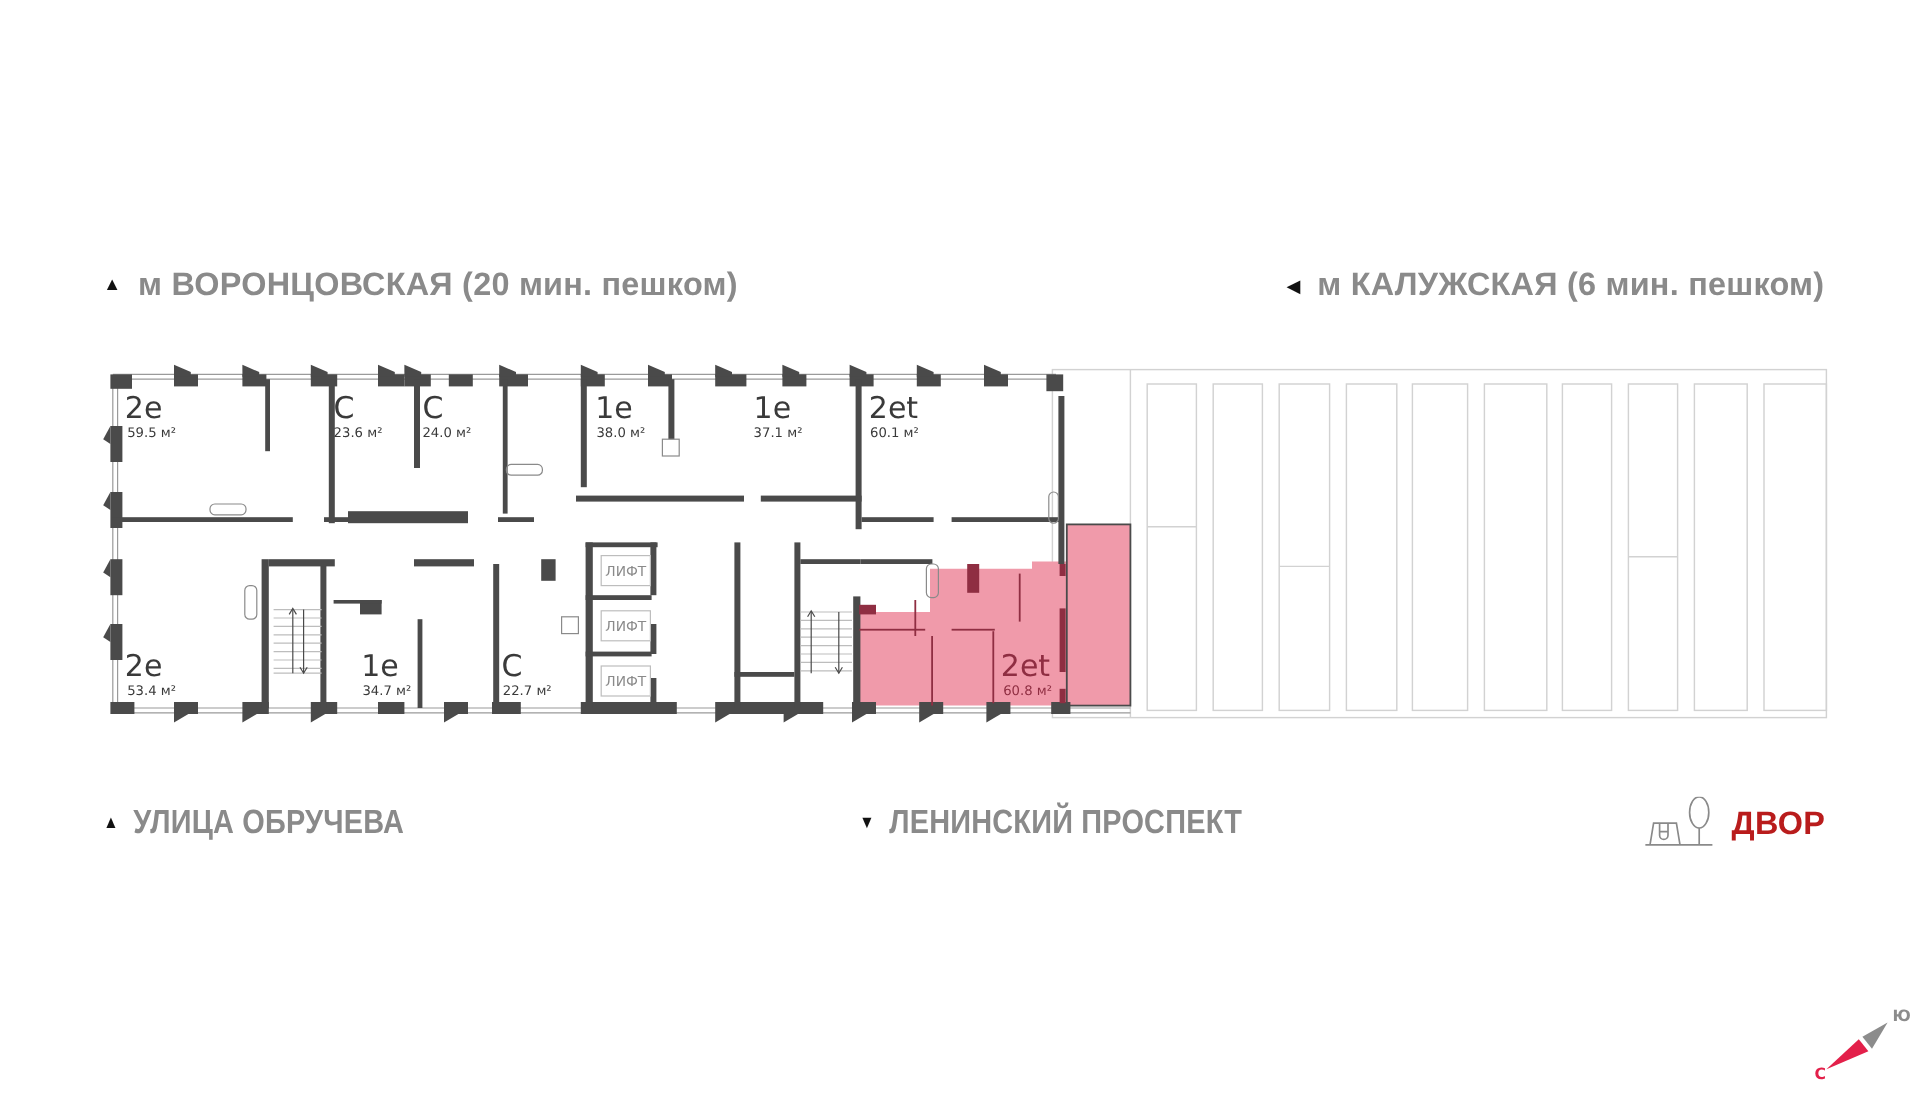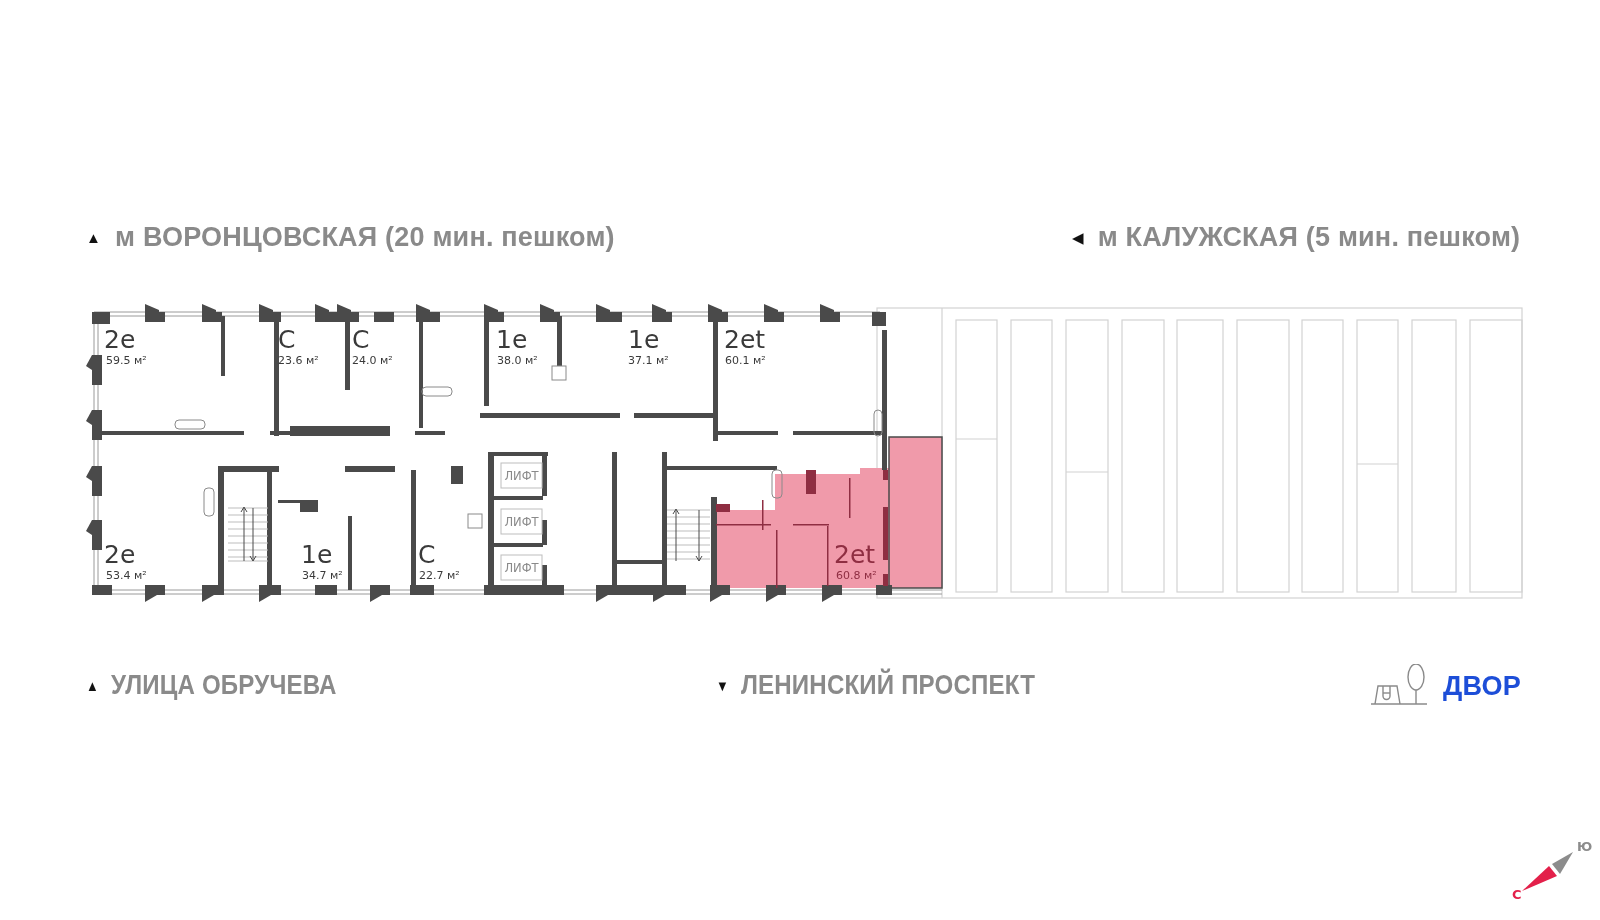--- a/index.html
+++ b/index.html
@@ -19,42 +19,42 @@
 </style>
 </head>
 <body>
 
 <div class="heading" style="left:86px; top:222px;">
   <span class="arrow">▲</span>
   <span>м ВОРОНЦОВСКАЯ  (20 мин. пешком)</span>
 </div>
 <div class="heading" style="left:1072px; top:222px;">
   <span class="arrow">◀</span>
-  <span>м КАЛУЖСКАЯ (5 мин. пешком)</span>
+  <span>м КАЛУЖСКАЯ (6 мин. пешком)</span>
 </div>
 <div class="heading condensed" style="left:86px; top:669px;">
   <span class="arrow">▲</span>
   <span>УЛИЦА ОБРУЧЕВА</span>
 </div>
 <div class="heading condensed" style="left:716px; top:669px;">
   <span class="arrow">▼</span>
   <span>ЛЕНИНСКИЙ ПРОСПЕКТ</span>
 </div>
 <div class="heading" style="left:1371px; top:664px;">
   <svg width="58" height="44" viewBox="0 0 58 44" style="margin-right:14px">
     <g fill="none" stroke="#8a8a8a" stroke-width="1.4">
       <line x1="0" y1="40" x2="56" y2="40"></line>
       <path d="M4 40 L7 22 L26 22 L29 40"></path>
       <path d="M12 22 V32 A3.5 3.5 0 0 0 19 32 V22"></path>
       <line x1="12" y1="29" x2="19" y2="29"></line>
       <ellipse cx="45" cy="13" rx="8" ry="13"></ellipse>
       <line x1="45" y1="26" x2="45" y2="40"></line>
     </g>
   </svg>
-  <span style="color:#1d4ed8">ДВОР</span>
+  <span style="color:#b91c1c">ДВОР</span>
 </div>
 
 <svg id="plan" width="1600" height="920" viewBox="0 0 1600 920">
   <defs>
     <g id="window-tick">
       <path d="M0 0 L14 6 L14 10 L0 10 Z" fill="#4a4a4a"></path>
     </g>
   </defs>
 
   <g fill="none" stroke="#d2d2d2" stroke-width="1.2">

